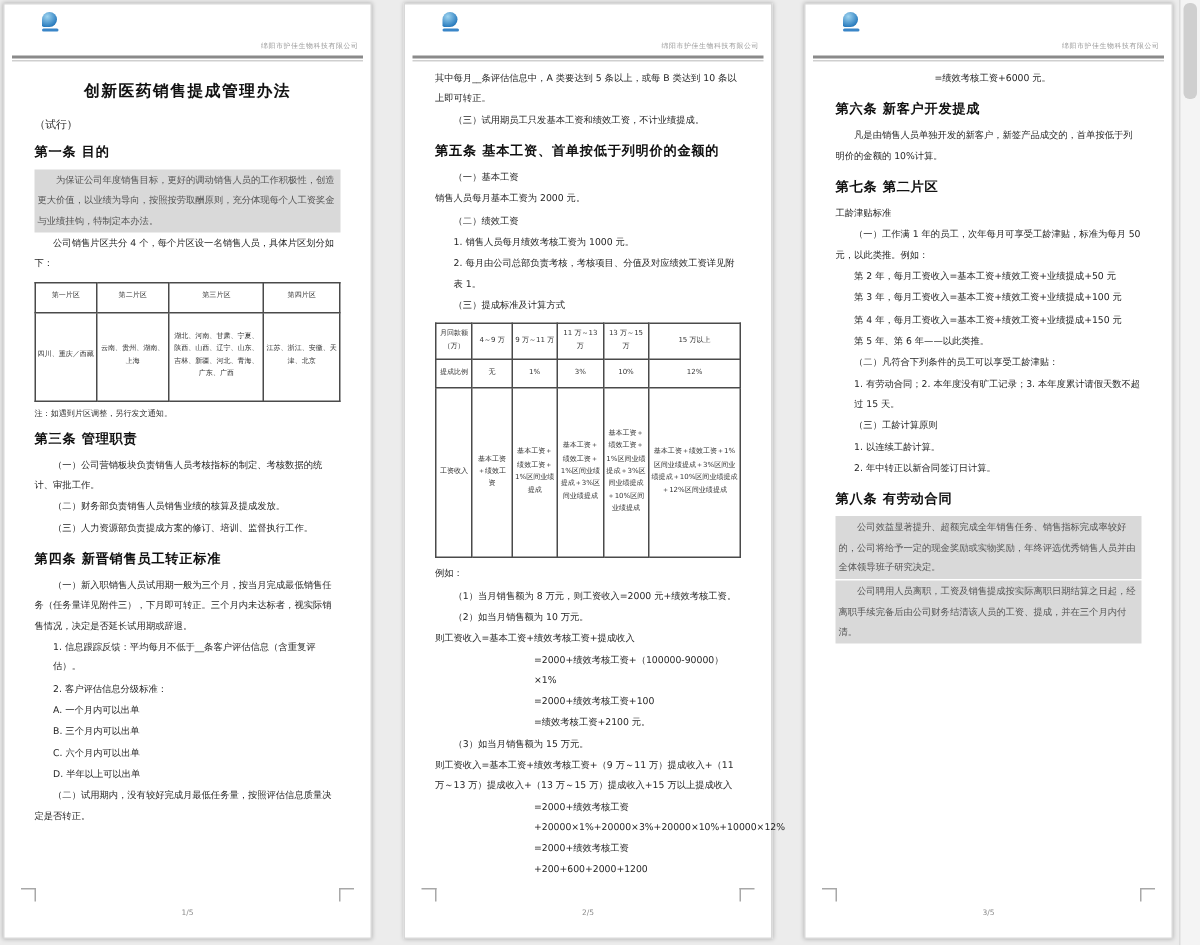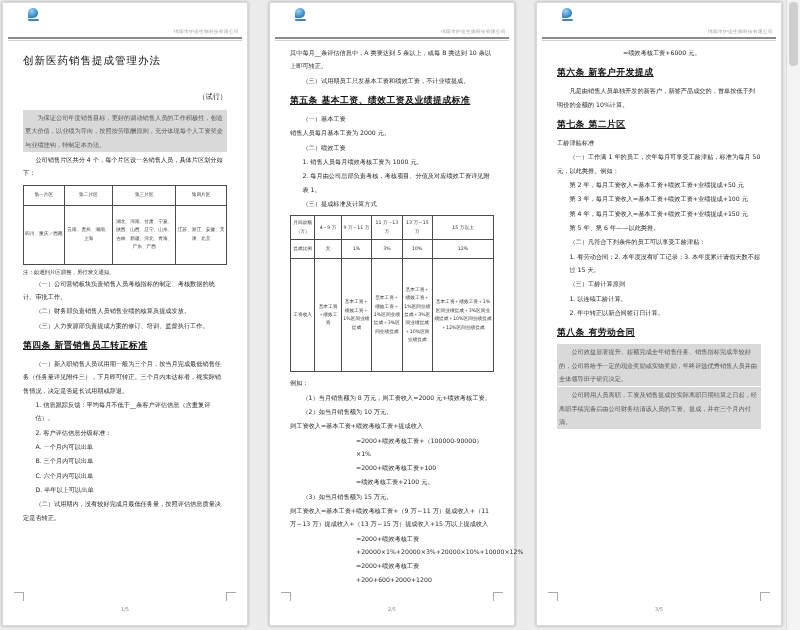--- a/index.html
+++ b/index.html
@@ -8,23 +8,23 @@
   .page{position:absolute;top:2px;width:246px;height:624px;background:#ffffff;
     box-shadow:0 0 3px rgba(0,0,0,.28);border:1px solid #d8d8d8;box-sizing:border-box;}
   .page-header{position:relative;height:34px;margin:0 5px;border-bottom:2px solid #8a8a8a;}
   .page-header:after{content:"";position:absolute;left:0;right:0;bottom:-4px;border-bottom:1px solid #cfcfcf;}
   .logo{position:absolute;left:18px;top:5px;width:14px;text-align:center;}
   .logo-orb{width:10px;height:10px;margin:0 auto;border-radius:50% 50% 50% 12%;
     background:radial-gradient(circle at 35% 30%,#9ed4f0,#2e7fc0 70%,#155a95);}
   .logo-cap{width:11px;height:2px;margin:1px auto 0;background:#3a86c8;border-radius:1px;}
   .company{position:absolute;right:3px;bottom:3px;font-size:4.6px;color:#9a9a9a;letter-spacing:.4px;}
   .content{padding:6px 20px 0 20px;color:#262626;}
-  .t-title{font-size:10.5px;font-weight:normal;letter-spacing:1px;margin:9px 0 3px;color:#111;}
-  .t-sub{font-size:7.2px;text-align:right;margin:24px 0 8px;}
-  .t-h1{font-size:8.8px;font-weight:bold;margin:8px 0 5px;color:#111;letter-spacing:.5px;text-decoration:underline;}
+  .t-title{font-size:10.5px;font-weight:bold;text-align:center;letter-spacing:1px;margin:9px 0 3px;color:#111;}
+  .t-sub{font-size:7.2px;text-align:left;margin:10px 0 8px;}
+  .t-h1{font-size:8.8px;font-weight:bold;margin:8px 0 5px;color:#111;letter-spacing:.5px;}
   .t-p,.t-pl,.t-li,.t-f,.t-hl{font-size:6.2px;line-height:2.15;margin:1px 0;}
   .t-p{text-indent:2em;}
   .t-li{padding-left:2em;}
   .t-hl{background:#d9d9d9;text-indent:2em;padding:1px 2px;color:#555;}
   .t-f{margin-left:66px;}
   .t-note{font-size:5.4px;margin:3px 0 1px;color:#333;}
   table.tbl{border-collapse:collapse;width:100%;margin:5px 0 4px;table-layout:fixed;}
   .tbl th,.tbl td{border:1px solid #4a4a4a;font-size:4.7px;text-align:center;
     vertical-align:middle;padding:3px 1px;line-height:1.8;color:#333;word-break:break-all;}
   .tbl th{font-weight:normal;height:13px;}
@@ -49,20 +49,21 @@
     <header class="page-header">
       <div class="logo">
         <div class="logo-orb"></div>
         <div class="logo-cap"></div>
       </div>
       <span class="company">绵阳市护佳生物科技有限公司</span>
     </header>
     <div class="content">
         <div class="t-title">创新医药销售提成管理办法</div>
         <div class="t-sub">（试行）</div>
+        <div class="t-h1">第一条 目的</div>
         <div class="t-hl">为保证公司年度销售目标，更好的调动销售人员的工作积极性，创造更大价值，以业绩为导向，按照按劳取酬原则，充分体现每个人工资奖金与业绩挂钩，特制定本办法。</div>
         <div class="t-p">公司销售片区共分 4 个，每个片区设一名销售人员，具体片区划分如下：</div>
         <table class="tbl tbl-regions">
           <colgroup>
             <col style="width: 20%;">
             <col style="width: 24%;">
             <col style="width: 31%;">
             <col style="width: 25%;">
           </colgroup>
           <tbody>
@@ -74,20 +75,21 @@
             </tr>
             <tr>
               <td>四川、重庆／西藏</td>
               <td>云南、贵州、湖南、上海</td>
               <td>湖北、河南、甘肃、宁夏、陕西、山西、辽宁、山东、吉林、新疆、河北、青海、广东、广西</td>
               <td>江苏、浙江、安徽、天津、北京</td>
             </tr>
           </tbody>
         </table>
         <div class="t-note">注：如遇到片区调整，另行发文通知。</div>
+        <div class="t-h1">第三条 管理职责</div>
         <div class="t-p">（一）公司营销板块负责销售人员考核指标的制定、考核数据的统计、审批工作。</div>
         <div class="t-p">（二）财务部负责销售人员销售业绩的核算及提成发放。</div>
         <div class="t-p">（三）人力资源部负责提成方案的修订、培训、监督执行工作。</div>
         <div class="t-h1">第四条 新晋销售员工转正标准</div>
         <div class="t-p">（一）新入职销售人员试用期一般为三个月，按当月完成最低销售任务（任务量详见附件三），下月即可转正。三个月内未达标者，视实际销售情况，决定是否延长试用期或辞退。</div>
         <div class="t-li">1. 信息跟踪反馈：平均每月不低于__条客户评估信息（含重复评估）。</div>
         <div class="t-li">2. 客户评估信息分级标准：</div>
         <div class="t-li">A. 一个月内可以出单</div>
         <div class="t-li">B. 三个月内可以出单</div>
         <div class="t-li">C. 六个月内可以出单</div>
@@ -105,21 +107,21 @@
     <header class="page-header">
       <div class="logo">
         <div class="logo-orb"></div>
         <div class="logo-cap"></div>
       </div>
       <span class="company">绵阳市护佳生物科技有限公司</span>
     </header>
     <div class="content">
         <div class="t-pl">其中每月__条评估信息中，A 类要达到 5 条以上，或每 B 类达到 10 条以上即可转正。</div>
         <div class="t-p">（三）试用期员工只发基本工资和绩效工资，不计业绩提成。</div>
-        <div class="t-h1">第五条 基本工资、绩效工资及业绩提成标准</div>
+        <div class="t-h1">第五条 基本工资、首单按低于列明价的金额的</div>
         <div class="t-p">（一）基本工资</div>
         <div class="t-pl">销售人员每月基本工资为 2000 元。</div>
         <div class="t-p">（二）绩效工资</div>
         <div class="t-li">1. 销售人员每月绩效考核工资为 1000 元。</div>
         <div class="t-li">2. 每月由公司总部负责考核，考核项目、分值及对应绩效工资详见附表 1。</div>
         <div class="t-p">（三）提成标准及计算方式</div>
         <table class="tbl tbl-commission">
           <colgroup>
             <col style="width: 12%;">
             <col style="width: 13%;">

